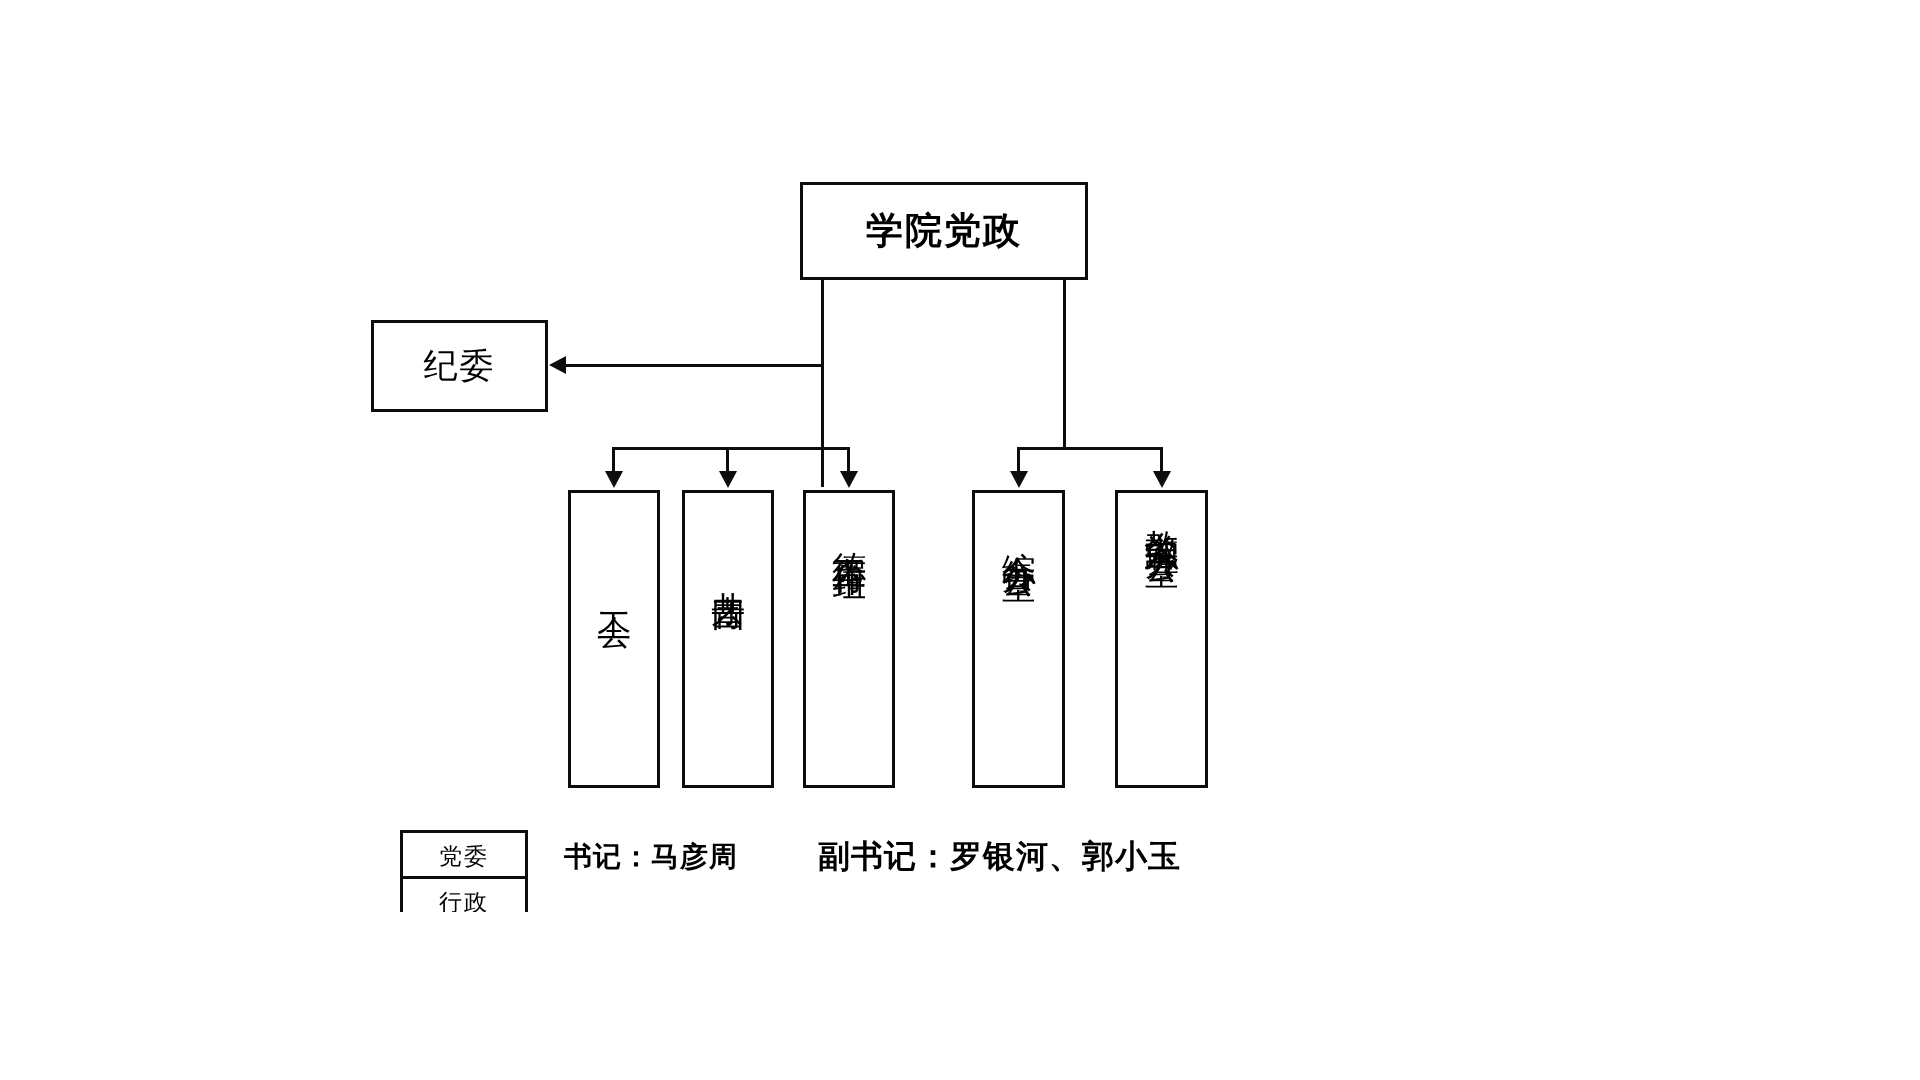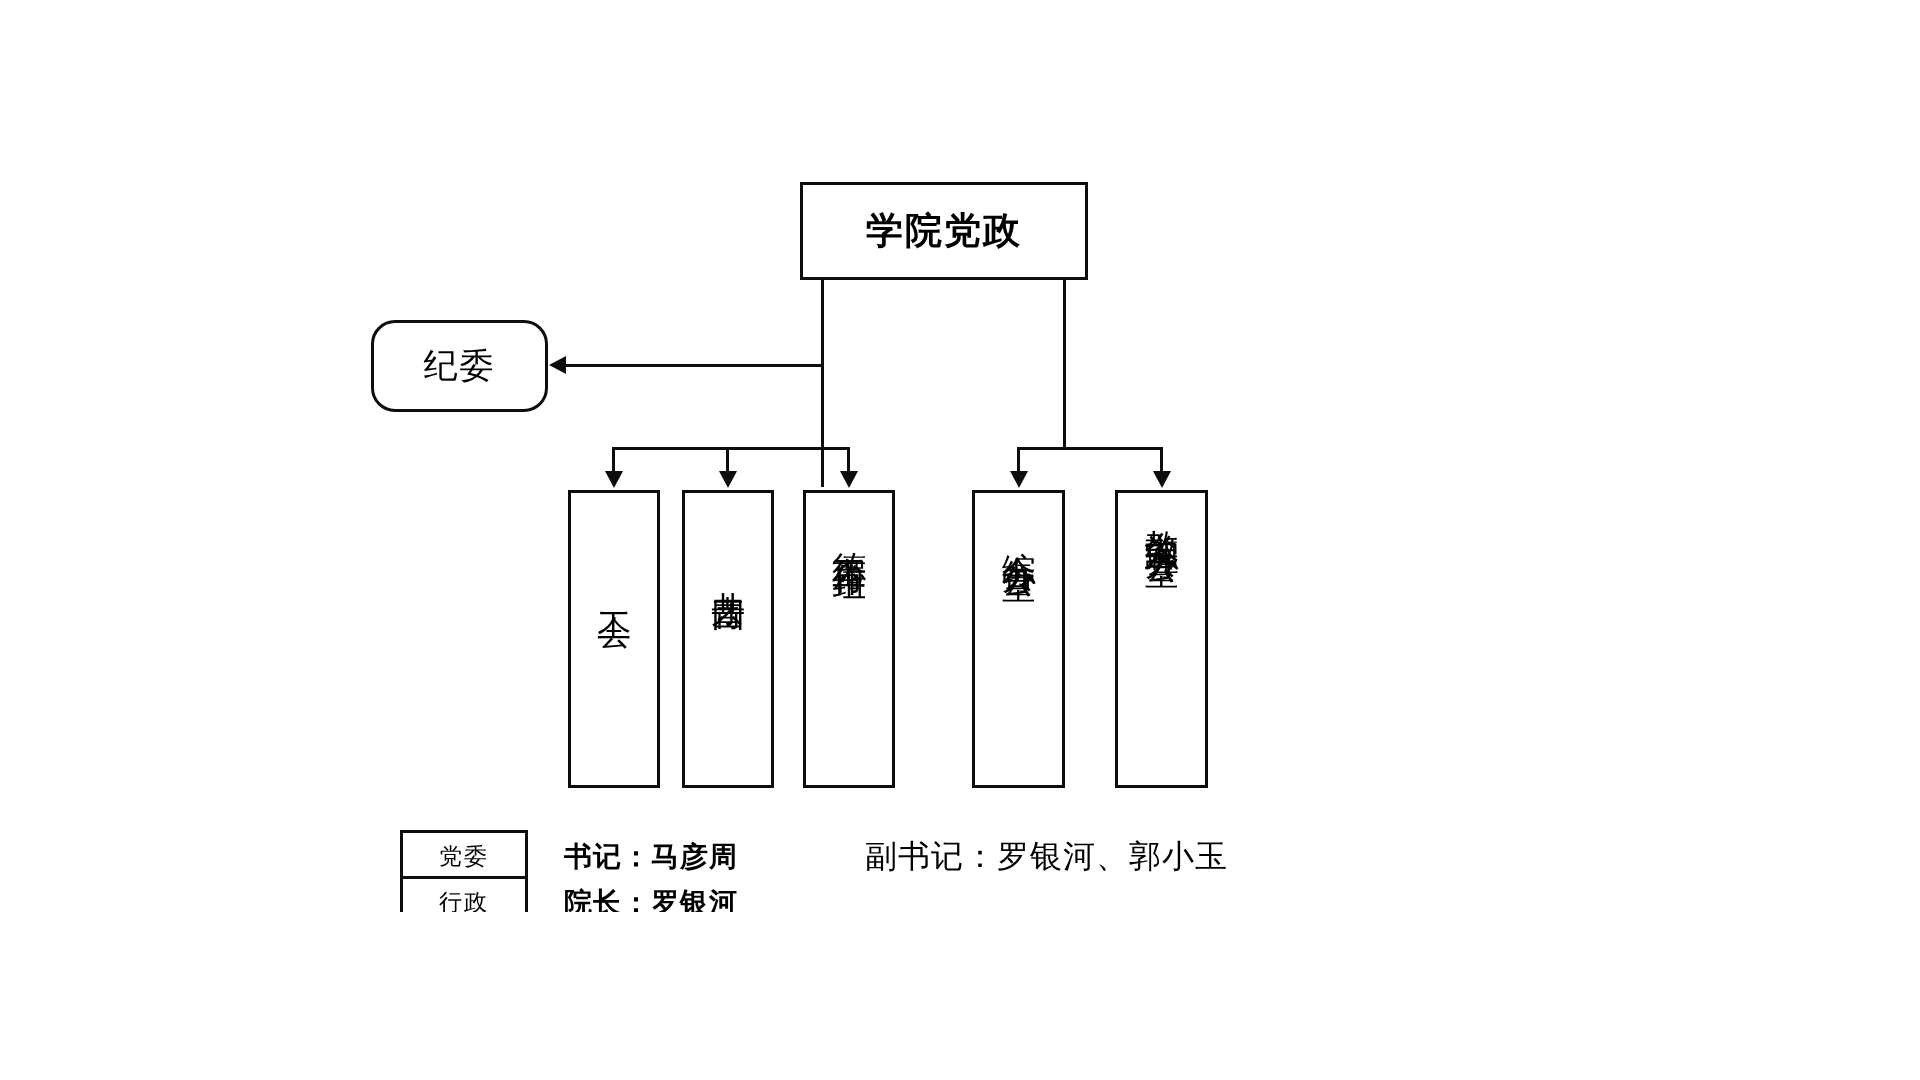--- a/index.html
+++ b/index.html
@@ -42,21 +42,20 @@
 
   
   .node-disc {
     left: 371px;
     top: 320px;
     width: 177px;
     height: 92px;
     font-size: 34px;
     font-weight: 400;
     letter-spacing: 2px;
-    border-radius: 24px;
   }
 
   
   .node-vert {
     top: 490px;
     height: 298px;
     border-width: 3px;
     align-items: flex-start;
     justify-content: center;
     padding-top: 0;
@@ -118,24 +117,23 @@
     flex: none;
   }
   .legend-main {
     font-size: 28px;
     font-weight: 700;
     letter-spacing: 1px;
     color: #000;
   }
   .legend-sub {
     font-size: 32px;
-    font-weight: 400;
+    font-weight: 700;
     letter-spacing: 1px;
     color: #000;
-    margin-left: 47px;
   }
   .gap-a { width: 36px; flex: none; }
   .gap-b { width: 80px; flex: none; }
 </style>
 </head>
 <body>
 
 <div id="canvas">
 
   <div class="node node-root">
@@ -200,17 +198,16 @@
     <span class="legend-main">书记：马彦周</span>
     <div class="gap-b"></div>
     <span class="legend-sub">副书记：罗银河、郭小玉</span>
   </div>
 
   <div class="legend-row" style="left:400px; top:876px;">
     <div class="legend-chip">
       <span>行政</span>
     </div>
     <div class="gap-a"></div>
-    <span class="legend-main">院长：罗银河</span>
     <div class="gap-b"></div>
   </div>
 
 </div>
 
 </body></html>

